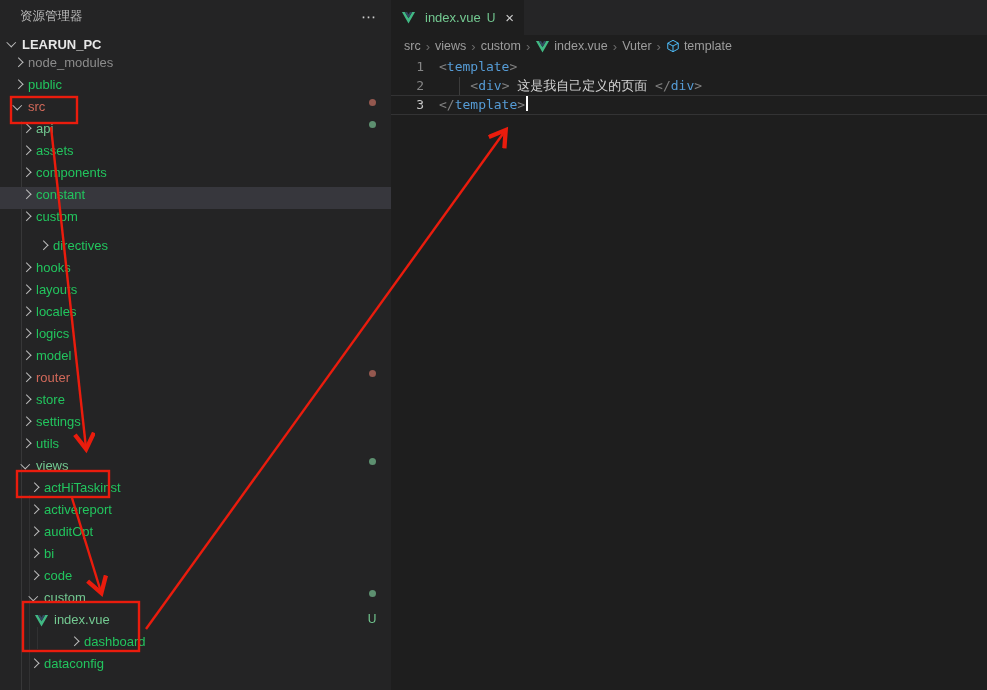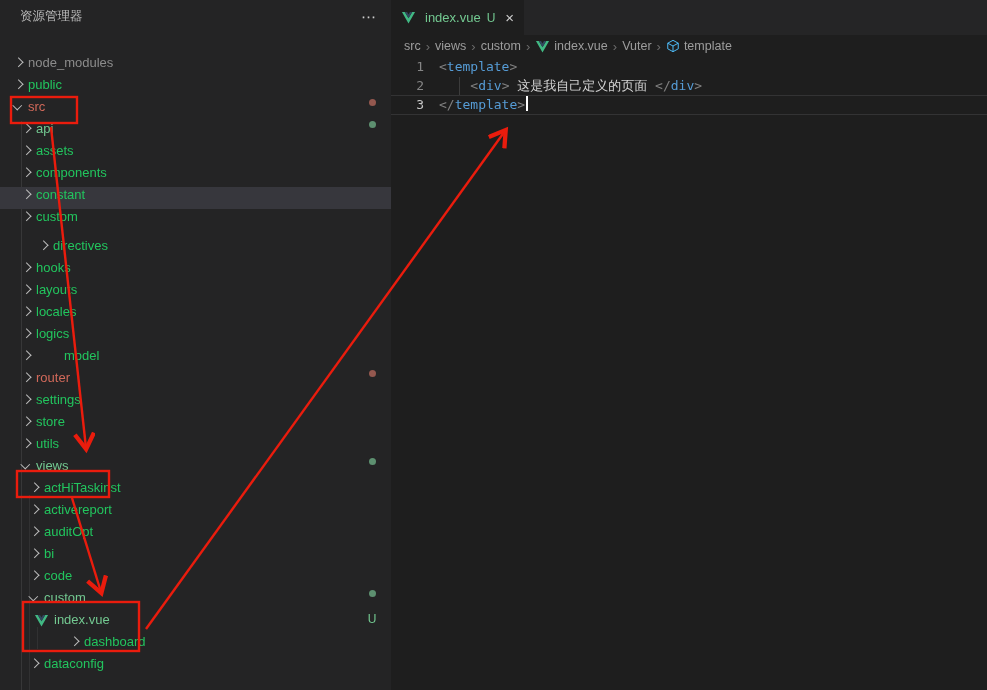--- a/index.html
+++ b/index.html
@@ -51,20 +51,24 @@
 </style>
 </head>
 <body>
 
 <div class="sidebar">
   <div class="sb-header">
     <span>资源管理器</span>
     <span class="grow"></span>
     <span class="more">⋯</span>
   </div>
+  <div class="rootrow">
+    <span class="twisty expanded"></span>
+    <span class="lbl">LEARUN_PC</span>
+  </div>
 
   <div class="guide" style="left:21px;top:121px;bottom:0;"></div>
   <div class="guide" style="left:29px;top:495px;bottom:0;opacity:.7;"></div>
   <div class="guide" style="left:37px;top:627px;height:22px;opacity:.7;"></div>
   <div class="tree" id="tree">
       <div class="row" style="padding-left: 10px;">
         <span class="twisty collapsed"></span>
         <span class="lbl c-dim">node_modules</span>
       </div>
       <div class="row" style="padding-left: 10px;">
@@ -114,38 +118,38 @@
         <span class="lbl c-normal">layouts</span>
       </div>
       <div class="row" style="padding-left: 18px;">
         <span class="twisty collapsed"></span>
         <span class="lbl c-normal">locales</span>
       </div>
       <div class="row" style="padding-left: 18px;">
         <span class="twisty collapsed"></span>
         <span class="lbl c-normal">logics</span>
       </div>
-      <div class="row" style="padding-left: 18px; gap: 28px;">
+      <div class="row" style="padding-left: 18px;">
         <span class="twisty collapsed"></span>
         <span class="lbl c-normal">model</span>
       </div>
       <div class="row" style="padding-left: 18px;">
         <span class="twisty collapsed"></span>
         <span class="lbl c-red">router</span>
         <span class="meta">
           <span class="dot red"></span>
         </span>
       </div>
       <div class="row" style="padding-left: 18px;">
         <span class="twisty collapsed"></span>
+        <span class="lbl c-normal">store</span>
+      </div>
+      <div class="row" style="padding-left: 18px;">
+        <span class="twisty collapsed"></span>
         <span class="lbl c-normal">settings</span>
-      </div>
-      <div class="row" style="padding-left: 18px;">
-        <span class="twisty collapsed"></span>
-        <span class="lbl c-normal">store</span>
       </div>
       <div class="row" style="padding-left: 18px;">
         <span class="twisty collapsed"></span>
         <span class="lbl c-normal">utils</span>
       </div>
       <div class="row" style="padding-left: 18px;">
         <span class="twisty expanded"></span>
         <span class="lbl c-green">views</span>
         <span class="meta">
           <span class="dot green"></span>

